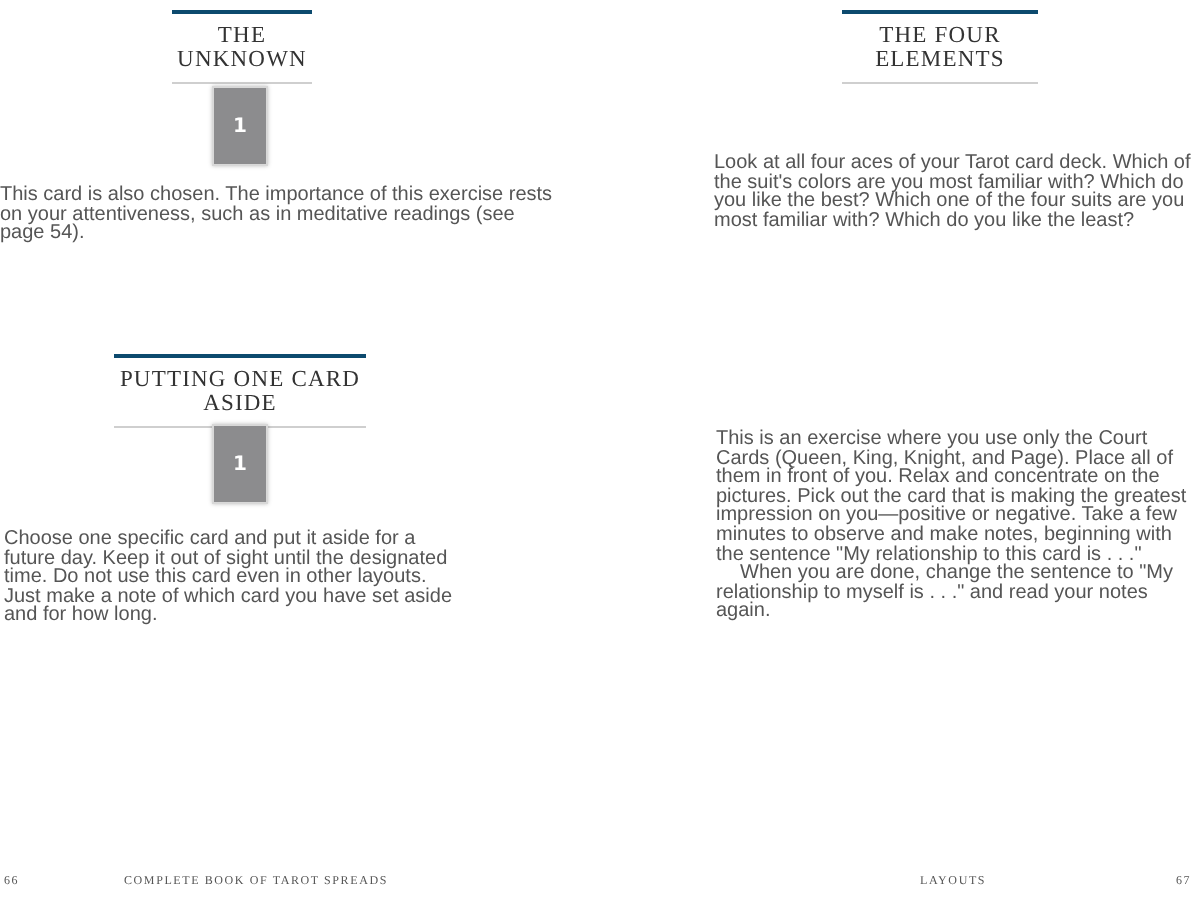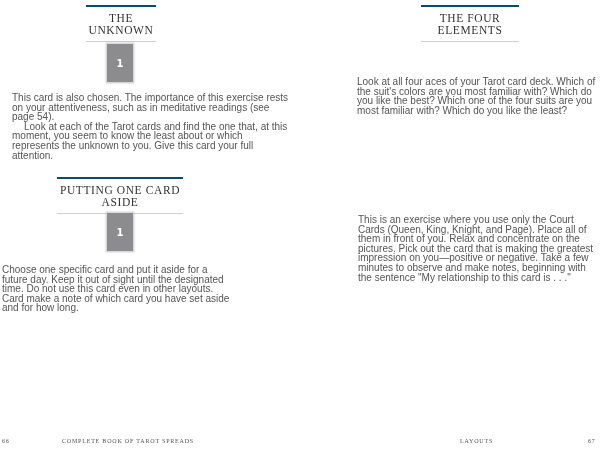--- a/index.html
+++ b/index.html
@@ -35,42 +35,42 @@
     }
   </style>
 </head>
 <body>
 
 <div class="page left">
   <div class="heading" style="left:86px; top:5px; width:70px;">The Unknown</div>
   <div class="card" style="left:106px; top:43px;">
     <span>1</span>
   </div>
-  <div class="body-text" style="left:12px; top:93px; width:280px;">
+  <div class="body-text" style="left:0; top:93px; width:280px;">
     <p>This card is also chosen. The importance of this exercise rests on your attentiveness, such as in meditative readings (see page 54).</p>
-    <p class="indent">Look at each of the Tarot cards and find the one that, at this moment, you seem to know the least about or which represents the unknown to you. Give this card your full attention.</p>
   </div>
 
   <div class="heading" style="left:57px; top:177px; width:126px;text-align:center;">Putting One Card Aside</div>
   <div class="card" style="left:106px; top:212px;">
     <span>1</span>
   </div>
   <div class="body-text" style="left:2px; top:265px; width:232px;">
-    <p>Choose one specific card and put it aside for a future day. Keep it out of sight until the designated time. Do not use this card even in other layouts. Card make a note of which card you have set aside and for how long.</p>
+    <p>Choose one specific card and put it aside for a future day. Keep it out of sight until the designated time. Do not use this card even in other layouts. Just make a note of which card you have set aside and for how long.</p>
   </div>
 
   <div class="footer" style="left:2px;">66</div>
   <div class="footer" style="left:62px;">Complete Book of Tarot Spreads</div>
 </div>
 
 <div class="page right">
   <div class="heading" style="left:121px; top:5px; width:98px;">The Four Elements</div>
   <div class="body-text" style="left:57px; top:77px; width:243px;">
     <p>Look at all four aces of your Tarot card deck. Which of the suit's colors are you most familiar with? Which do you like the best? Which one of the four suits are you most familiar with? Which do you like the least?</p>
   </div>
 
   <div class="body-text" style="left:58px; top:215px; width:240px;">
     <p>This is an exercise where you use only the Court Cards (Queen, King, Knight, and Page). Place all of them in front of you. Relax and concentrate on the pictures. Pick out the card that is making the greatest impression on you—positive or negative. Take a few minutes to observe and make notes, beginning with the sentence "My relationship to this card is . . ."</p>
+    <p class="indent">When you are done, change the sentence to "My relationship to myself is . . ." and read your notes again.</p>
   </div>
 
   <div class="footer" style="left:160px;">Layouts</div>
   <div class="footer" style="left:288px;">67</div>
 </div>
 
 </body></html>

